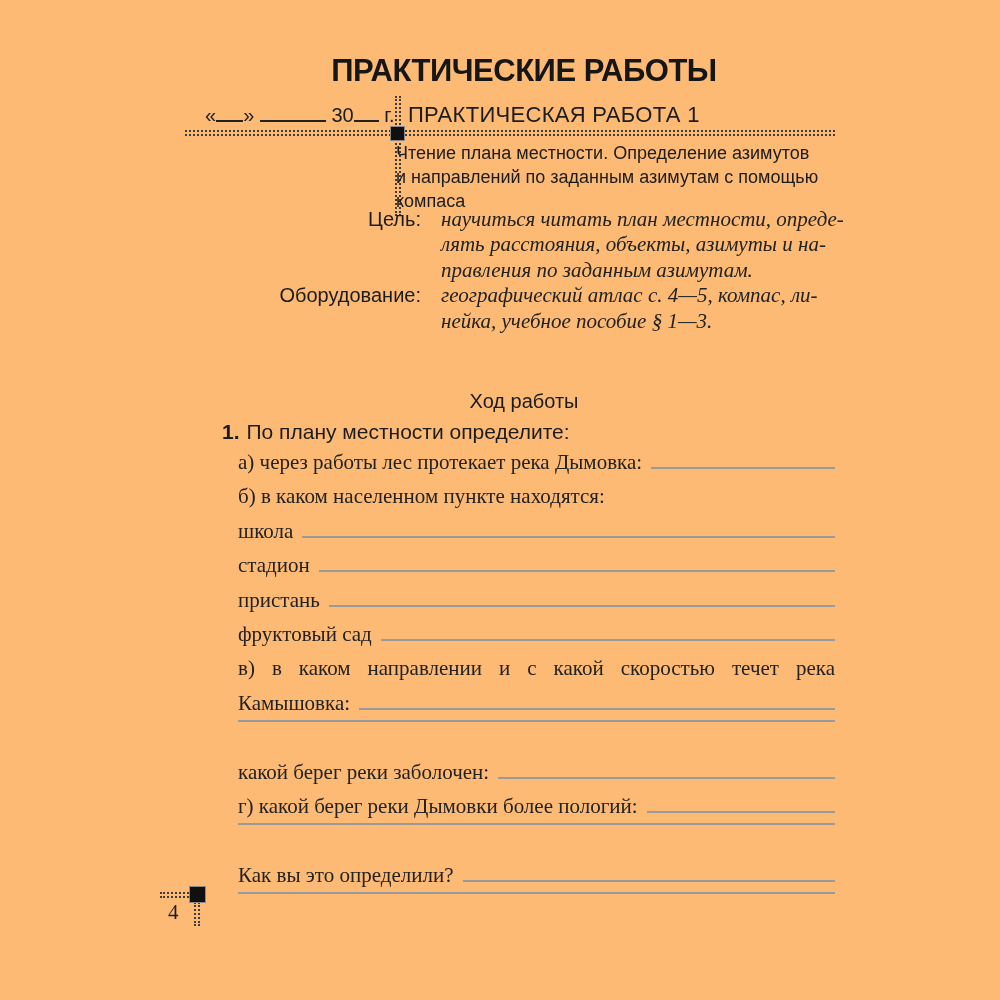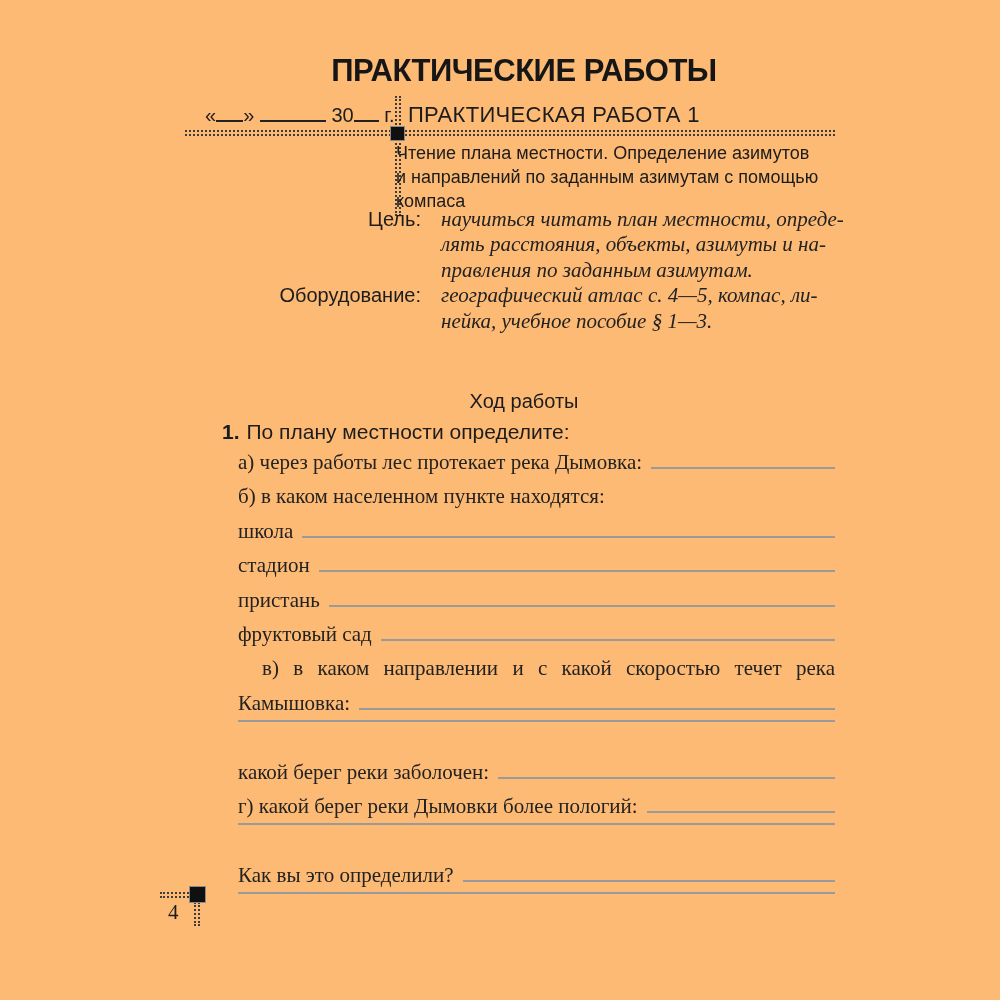--- a/index.html
+++ b/index.html
@@ -140,21 +140,20 @@
   .fill-line {
     flex: 1;
     height: 1px;
     margin-left: 9px;
     border-bottom: 2px solid #9a9a9a;
   }
   .q-row.q-block {
     display: block;
     text-align: justify;
     text-align-last: justify;
-    margin-left: 24px;
   }
 
   
   .pm-h {
     position: absolute;
     left: 160px; top: 892px; width: 33px; height: 6px;
     border-top: 2px dotted #3c3c3c;
     border-bottom: 2px dotted #3c3c3c;
   }
   .pm-v {

